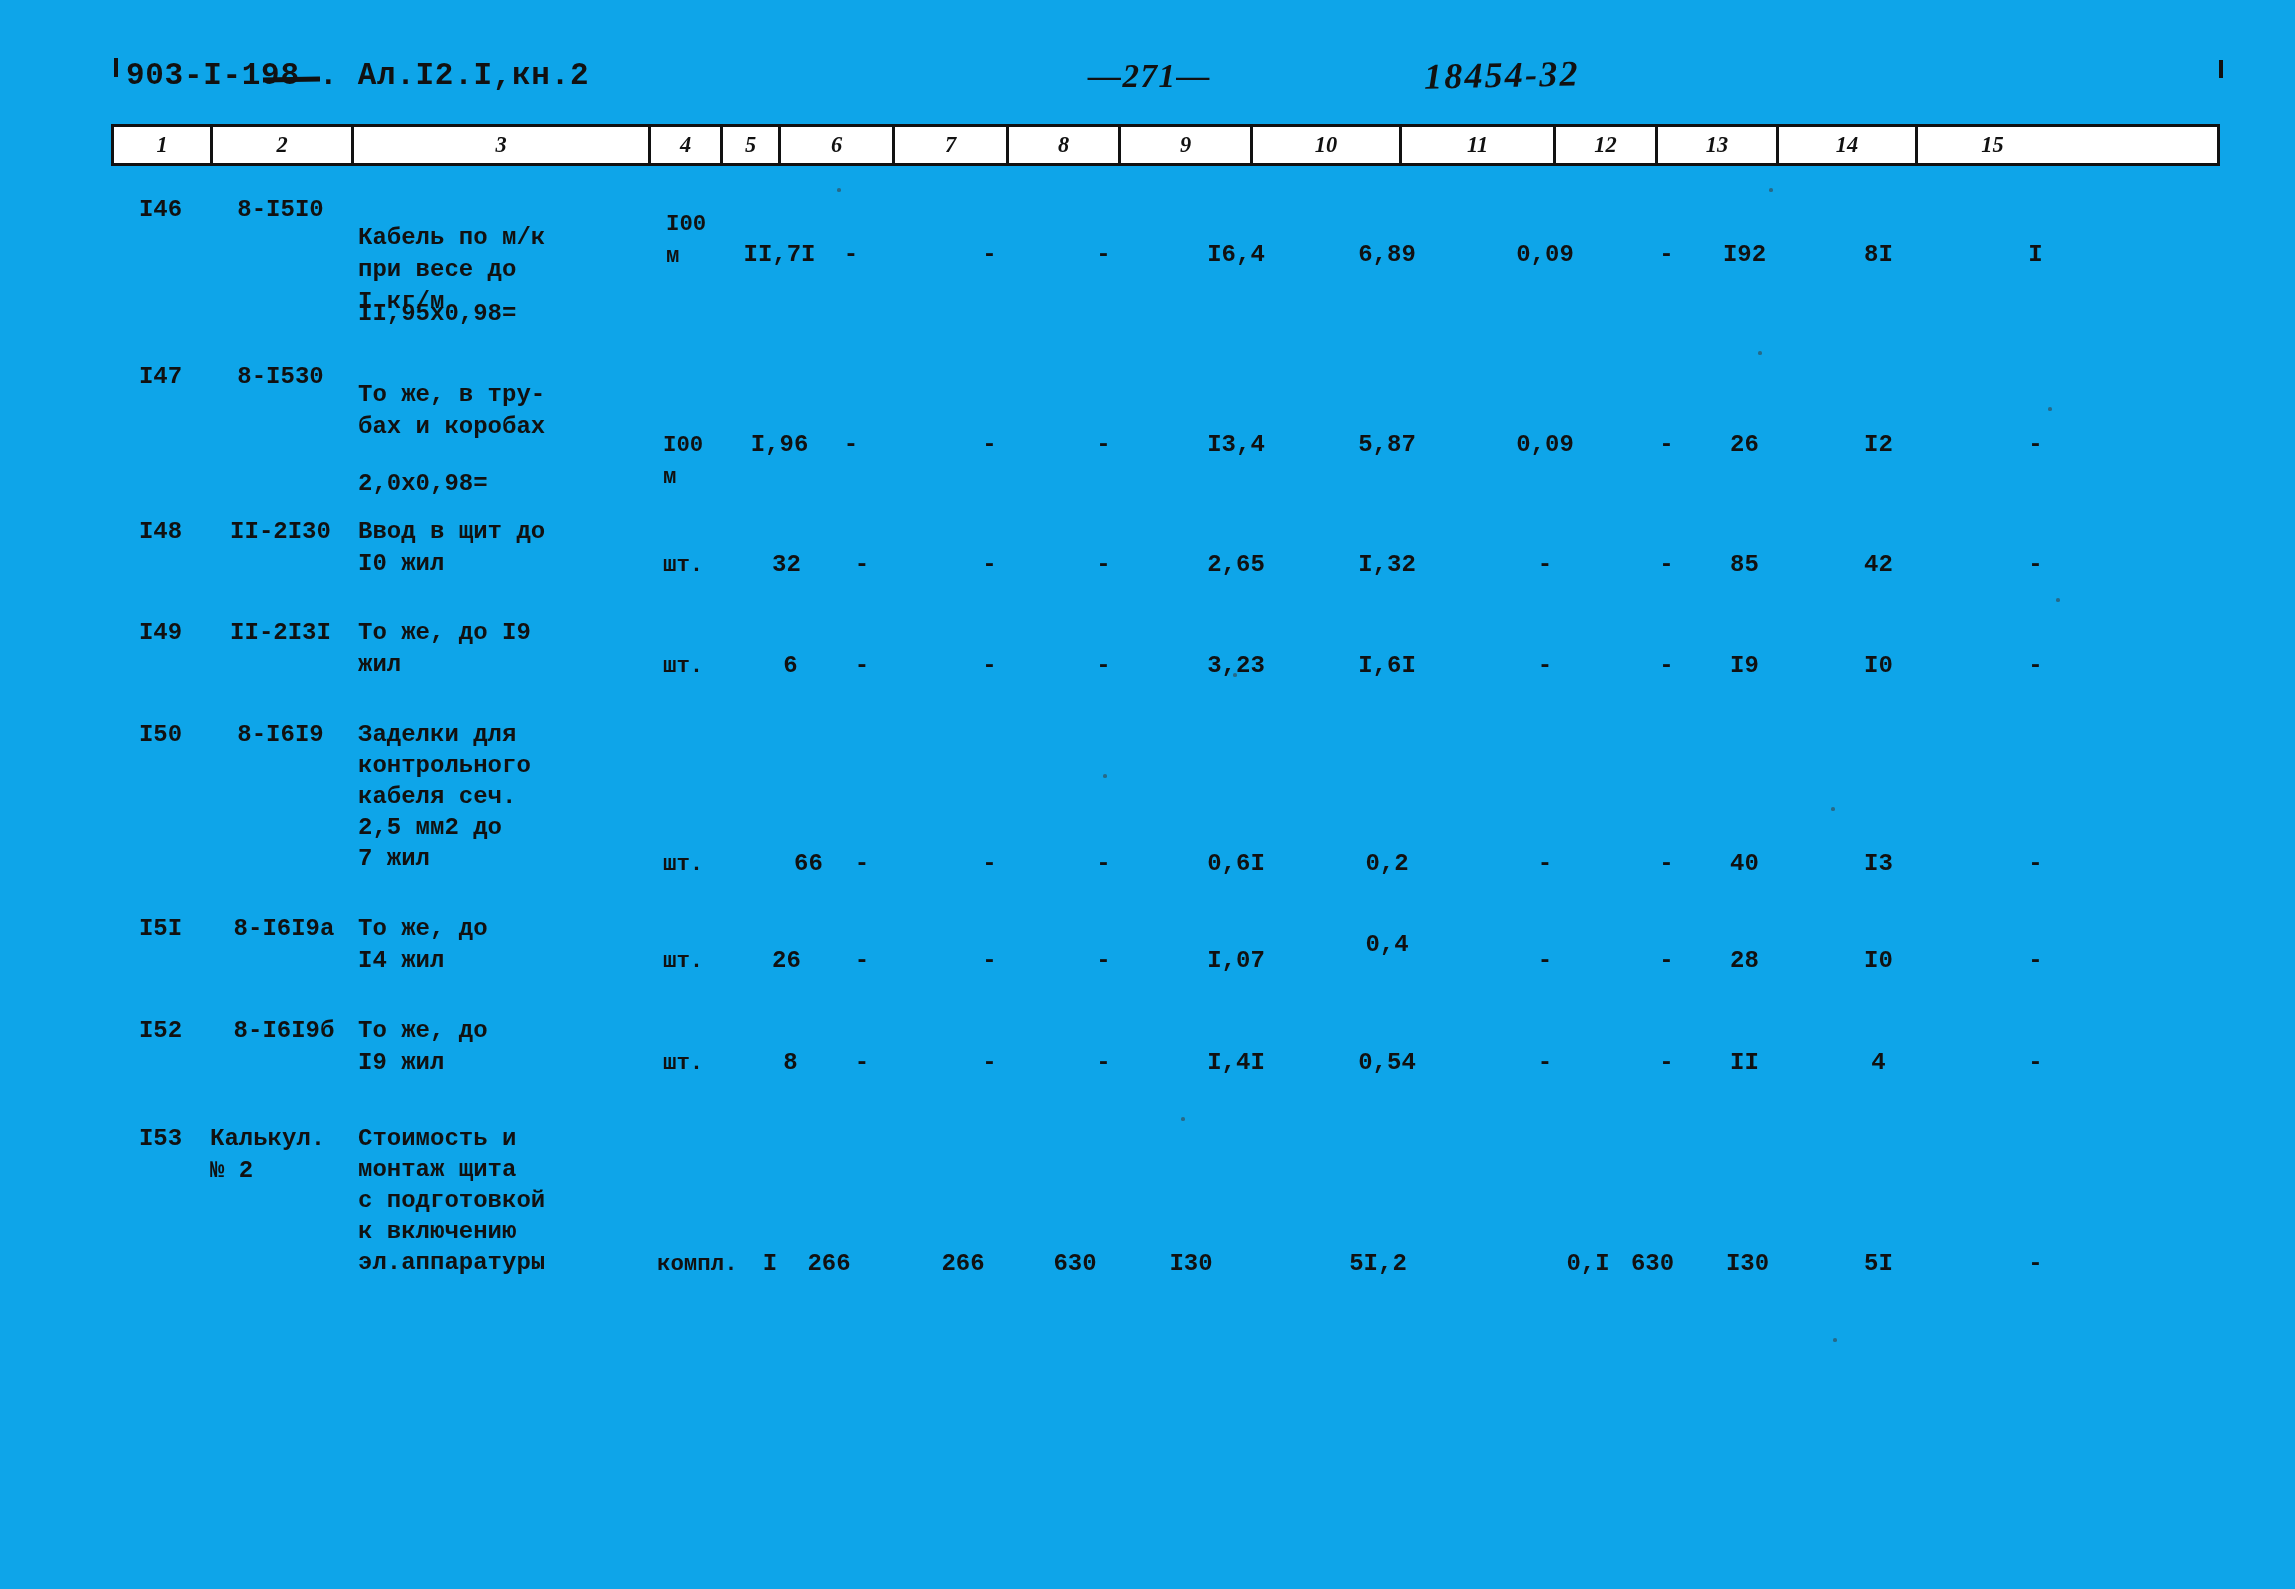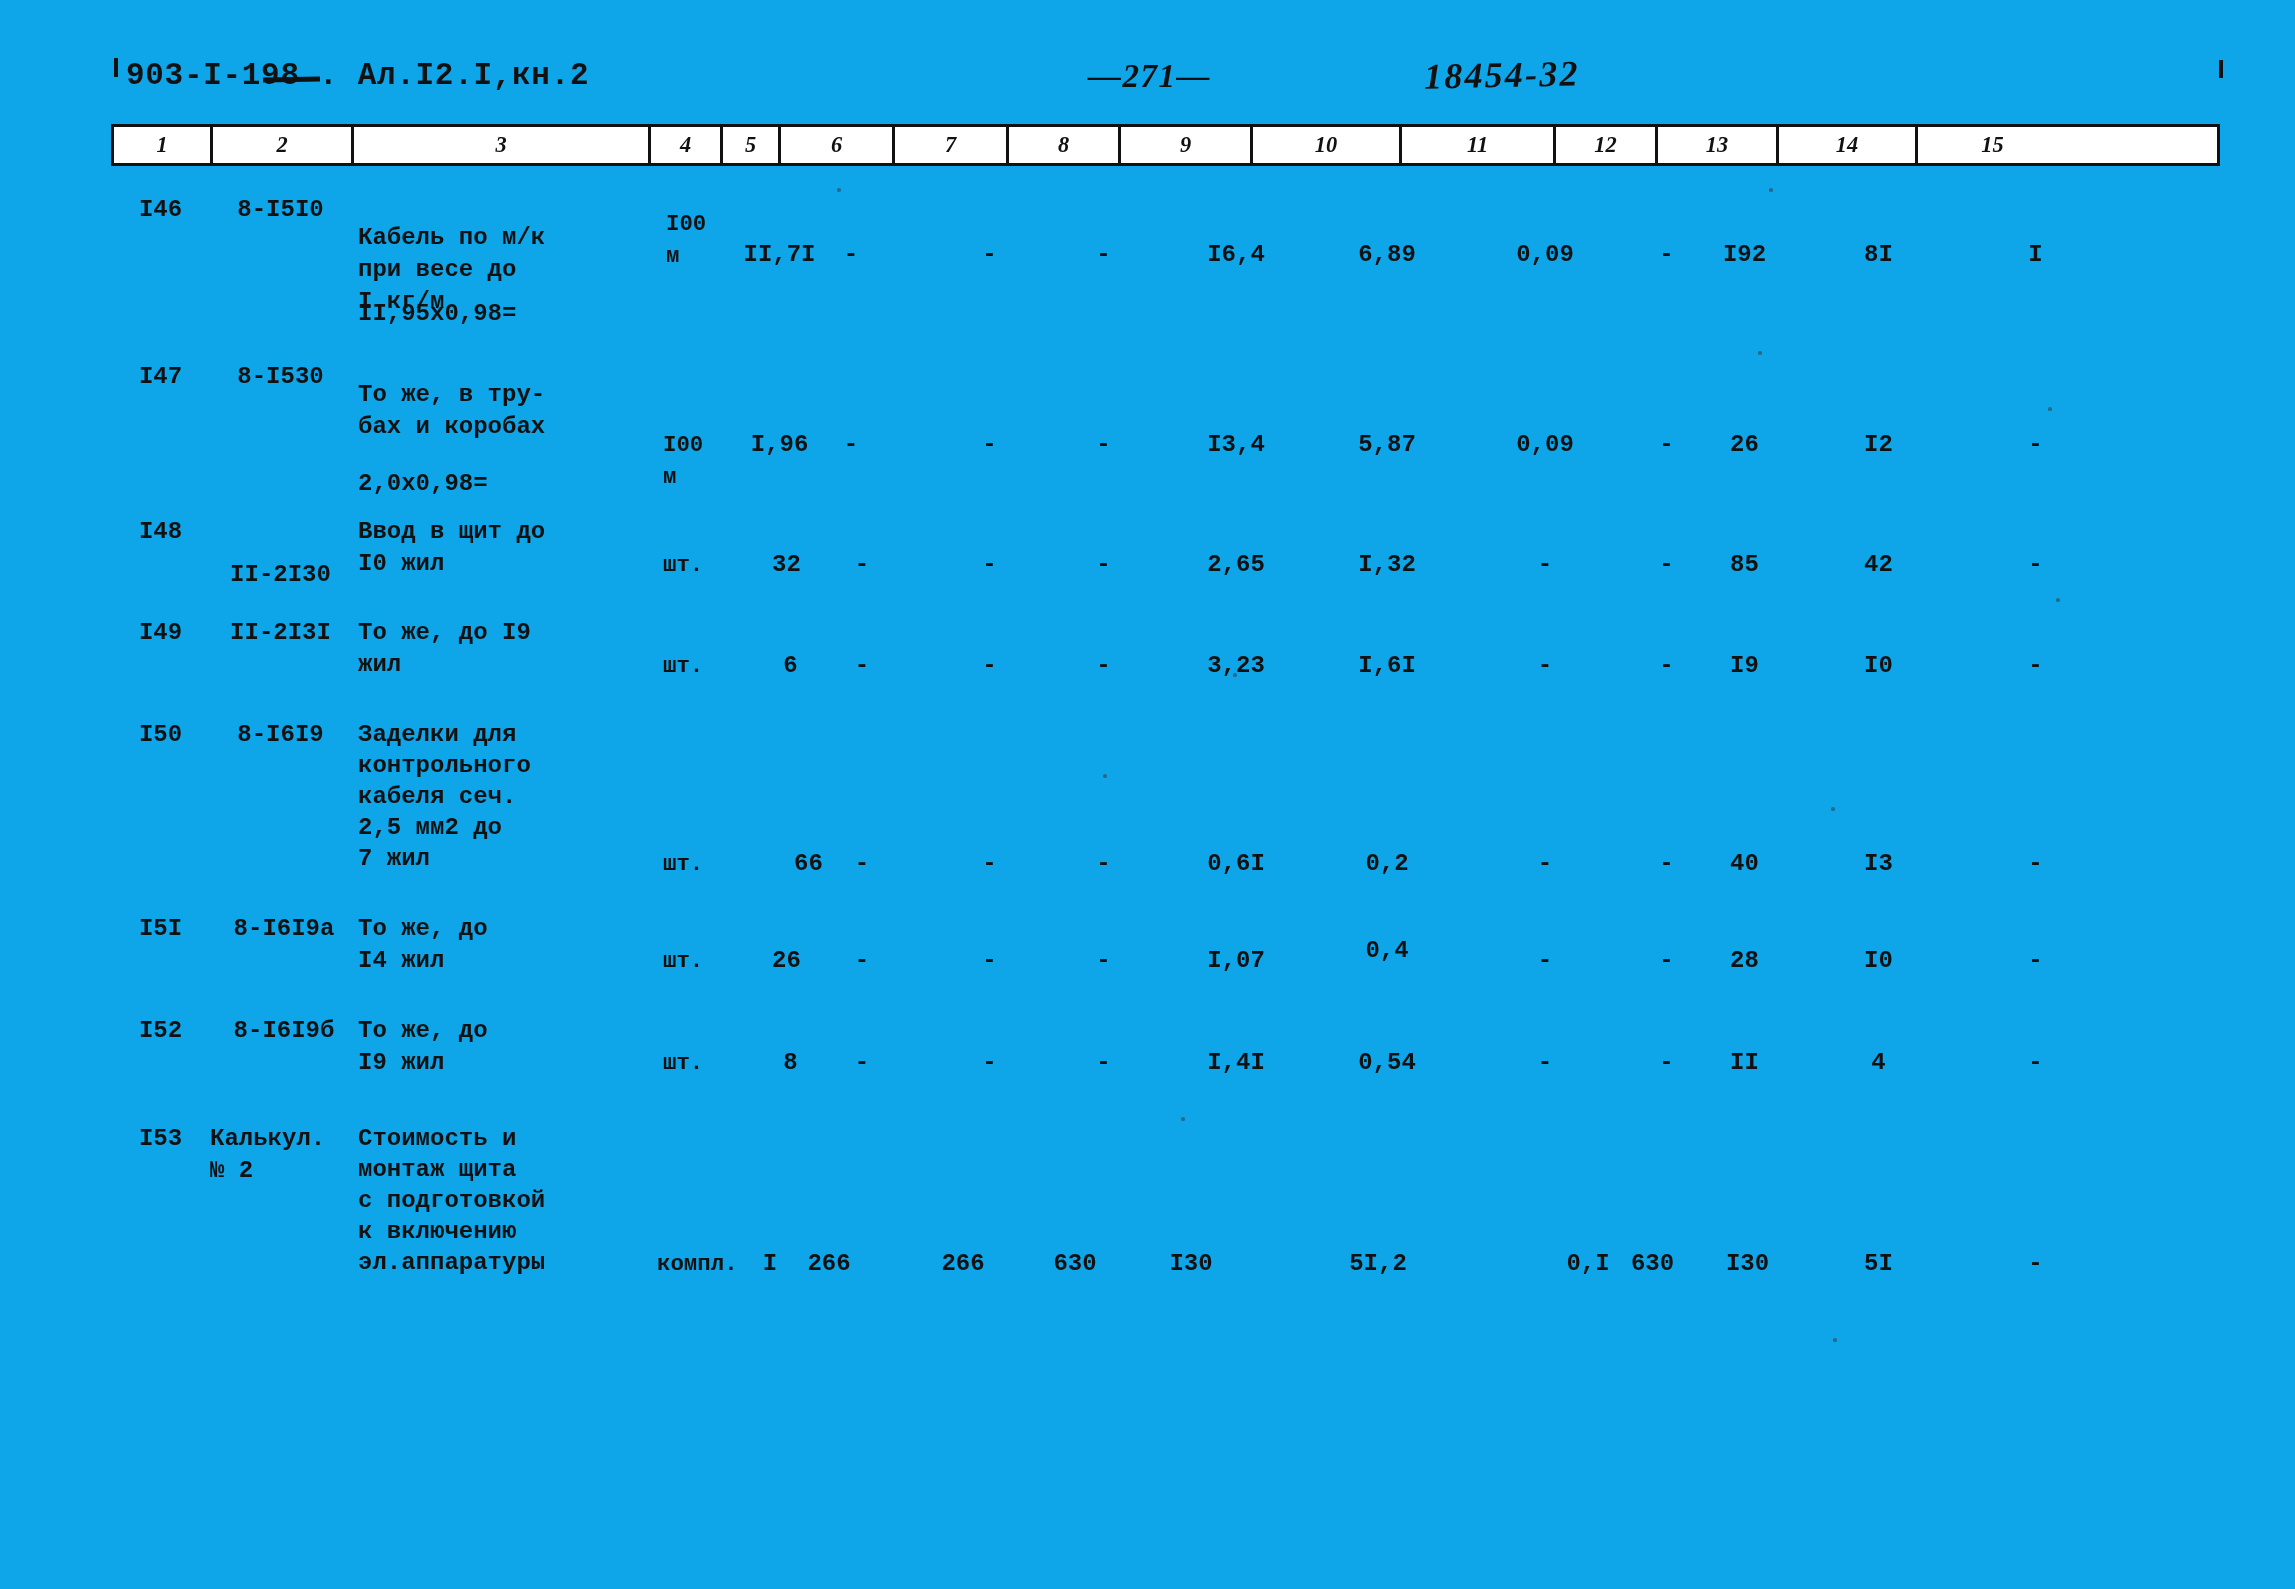--- a/index.html
+++ b/index.html
@@ -207,21 +207,21 @@
         <div class="abs" style="left:1220px;top:76px;"><span class="cell ctr" style="display:inline-block;width:112px;">5,87</span></div>
         <div class="abs" style="left:1374px;top:76px;"><span class="cell ctr" style="display:inline-block;width:120px;">0,09</span></div>
         <div class="abs" style="left:1522px;top:76px;"><span class="cell dash" style="display:inline-block;width:67px;">-</span></div>
         <div class="abs" style="left:1585px;top:76px;"><span class="cell ctr" style="display:inline-block;width:97px;">26</span></div>
         <div class="abs" style="left:1719px;top:76px;"><span class="cell ctr" style="display:inline-block;width:97px;">I2</span></div>
         <div class="abs" style="left:1876px;top:76px;"><span class="cell ctr" style="display:inline-block;width:97px;">-</span></div>
       </div>
 
       <div class="grp" style="height:101px;">
         <div class="abs" style="left:0;top:6px;"><span class="cell num" style="display:inline-block;width:99px;">I48</span></div>
-        <div class="abs" style="left:99px;top:6px;"><span class="cell ctr" style="display:inline-block;width:141px;margin-top:43px;">II-2I30</span></div>
+        <div class="abs" style="left:99px;top:6px;"><span class="cell ctr" style="display:inline-block;width:141px;">II-2I30</span></div>
         <div class="abs desc" style="left:247px;top:6px;width:306px;">Ввод в щит до
 I0 жил</div>
         <div class="abs desc sm" style="left:552px;top:39px;width:75px;">шт.</div>
         <div class="abs" style="left:626px;top:39px;"><span class="cell ctr" style="display:inline-block;width:99px;">32</span></div>
         <div class="abs" style="left:710px;top:39px;"><span class="cell dash" style="display:inline-block;width:82px;">-</span></div>
         <div class="abs" style="left:841px;top:39px;"><span class="cell dash" style="display:inline-block;width:75px;">-</span></div>
         <div class="abs" style="left:955px;top:39px;"><span class="cell dash" style="display:inline-block;width:75px;">-</span></div>
         <div class="abs" style="left:1069px;top:39px;"><span class="cell ctr" style="display:inline-block;width:112px;">2,65</span></div>
         <div class="abs" style="left:1220px;top:39px;"><span class="cell ctr" style="display:inline-block;width:112px;">I,32</span></div>
         <div class="abs" style="left:1374px;top:39px;"><span class="cell dash" style="display:inline-block;width:120px;">-</span></div>
@@ -276,21 +276,21 @@
         <div class="abs" style="left:0;top:1.5px;"><span class="cell num" style="display:inline-block;width:99px;">I5I</span></div>
         <div class="abs" style="left:99px;top:1.5px;"><span class="cell ctr" style="display:inline-block;width:148px;">8-I6I9а</span></div>
         <div class="abs desc" style="left:247px;top:1.5px;width:306px;">То же, до
 I4 жил</div>
         <div class="abs desc sm" style="left:552px;top:34px;width:75px;">шт.</div>
         <div class="abs" style="left:626px;top:34px;"><span class="cell ctr" style="display:inline-block;width:99px;">26</span></div>
         <div class="abs" style="left:710px;top:34px;"><span class="cell dash" style="display:inline-block;width:82px;">-</span></div>
         <div class="abs" style="left:841px;top:34px;"><span class="cell dash" style="display:inline-block;width:75px;">-</span></div>
         <div class="abs" style="left:955px;top:34px;"><span class="cell dash" style="display:inline-block;width:75px;">-</span></div>
         <div class="abs" style="left:1069px;top:34px;"><span class="cell ctr" style="display:inline-block;width:112px;">I,07</span></div>
-        <div class="abs" style="left:1220px;top:24px;"><span class="cell ctr" style="display:inline-block;width:112px;">0,4</span></div>
+        <div class="abs" style="left:1220px;top:18px;"><span class="cell ctr" style="display:inline-block;width:112px;">0,4</span></div>
         <div class="abs" style="left:1374px;top:34px;"><span class="cell dash" style="display:inline-block;width:120px;">-</span></div>
         <div class="abs" style="left:1522px;top:34px;"><span class="cell dash" style="display:inline-block;width:67px;">-</span></div>
         <div class="abs" style="left:1585px;top:34px;"><span class="cell ctr" style="display:inline-block;width:97px;">28</span></div>
         <div class="abs" style="left:1719px;top:34px;"><span class="cell ctr" style="display:inline-block;width:97px;">I0</span></div>
         <div class="abs" style="left:1876px;top:34px;"><span class="cell ctr" style="display:inline-block;width:97px;">-</span></div>
       </div>
 
       <div class="grp" style="height:105px;">
         <div class="abs" style="left:0;top:1.5px;"><span class="cell num" style="display:inline-block;width:99px;">I52</span></div>
         <div class="abs" style="left:99px;top:1.5px;"><span class="cell ctr" style="display:inline-block;width:148px;">8-I6I9б</span></div>

